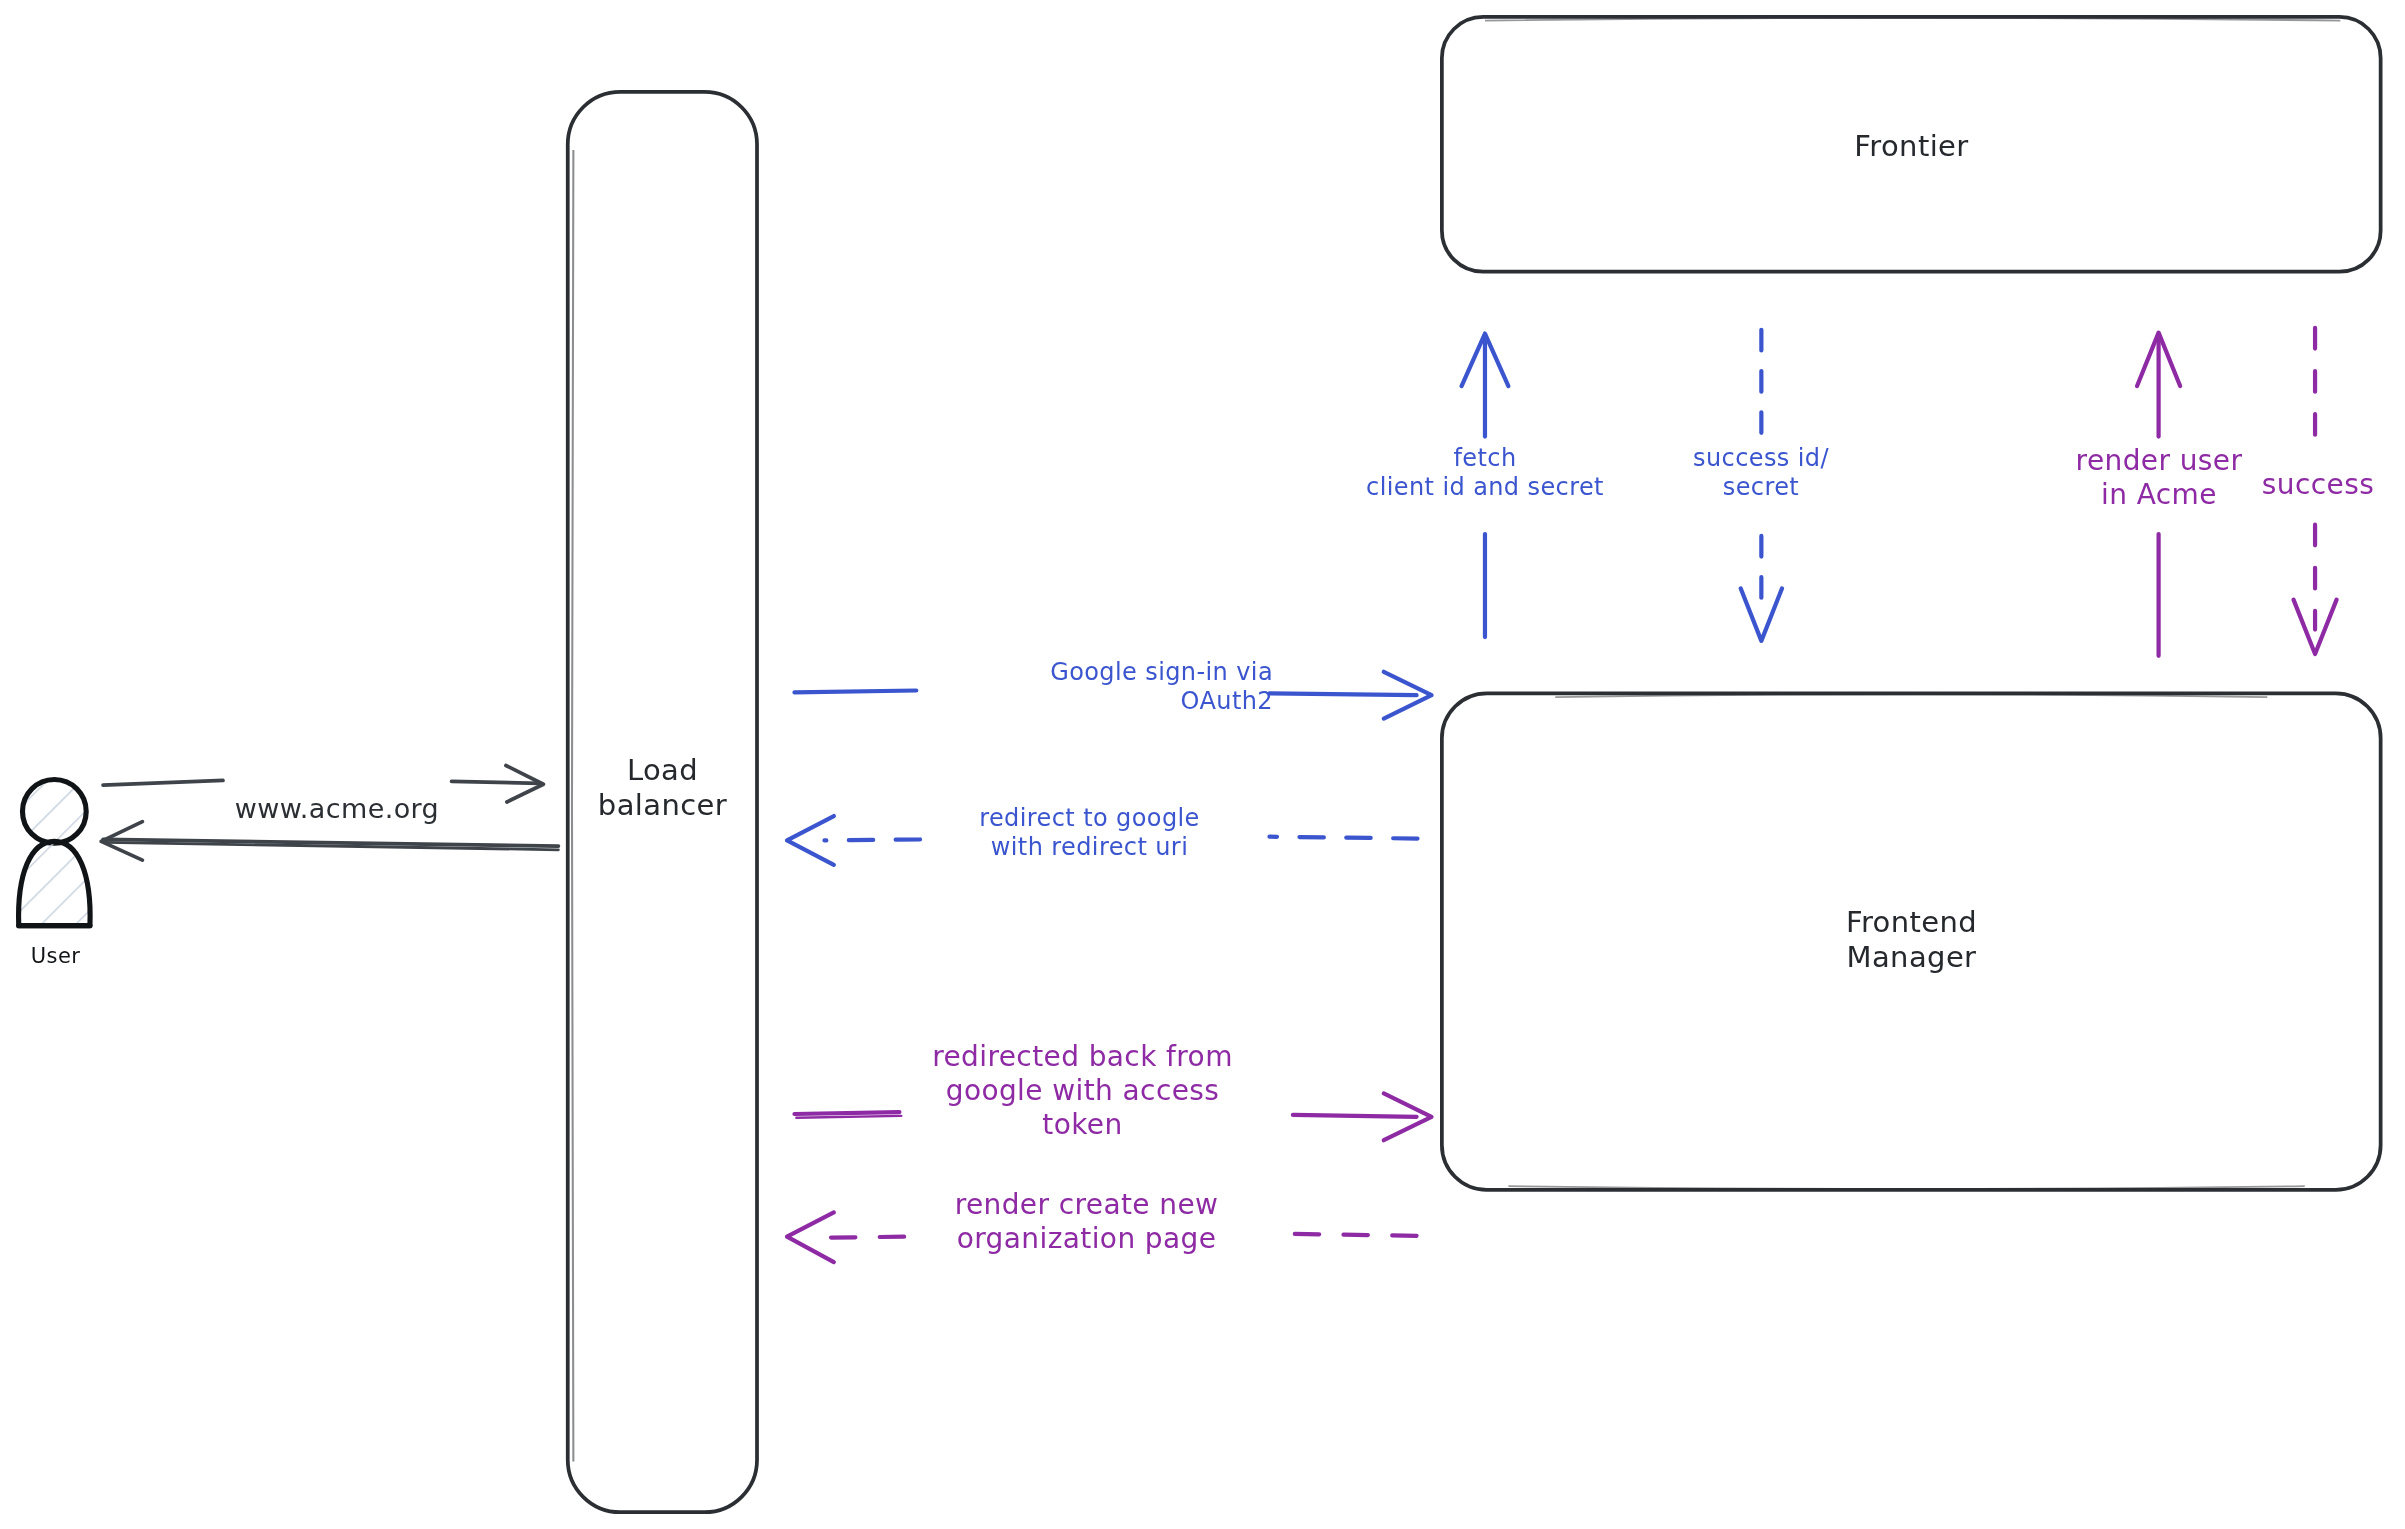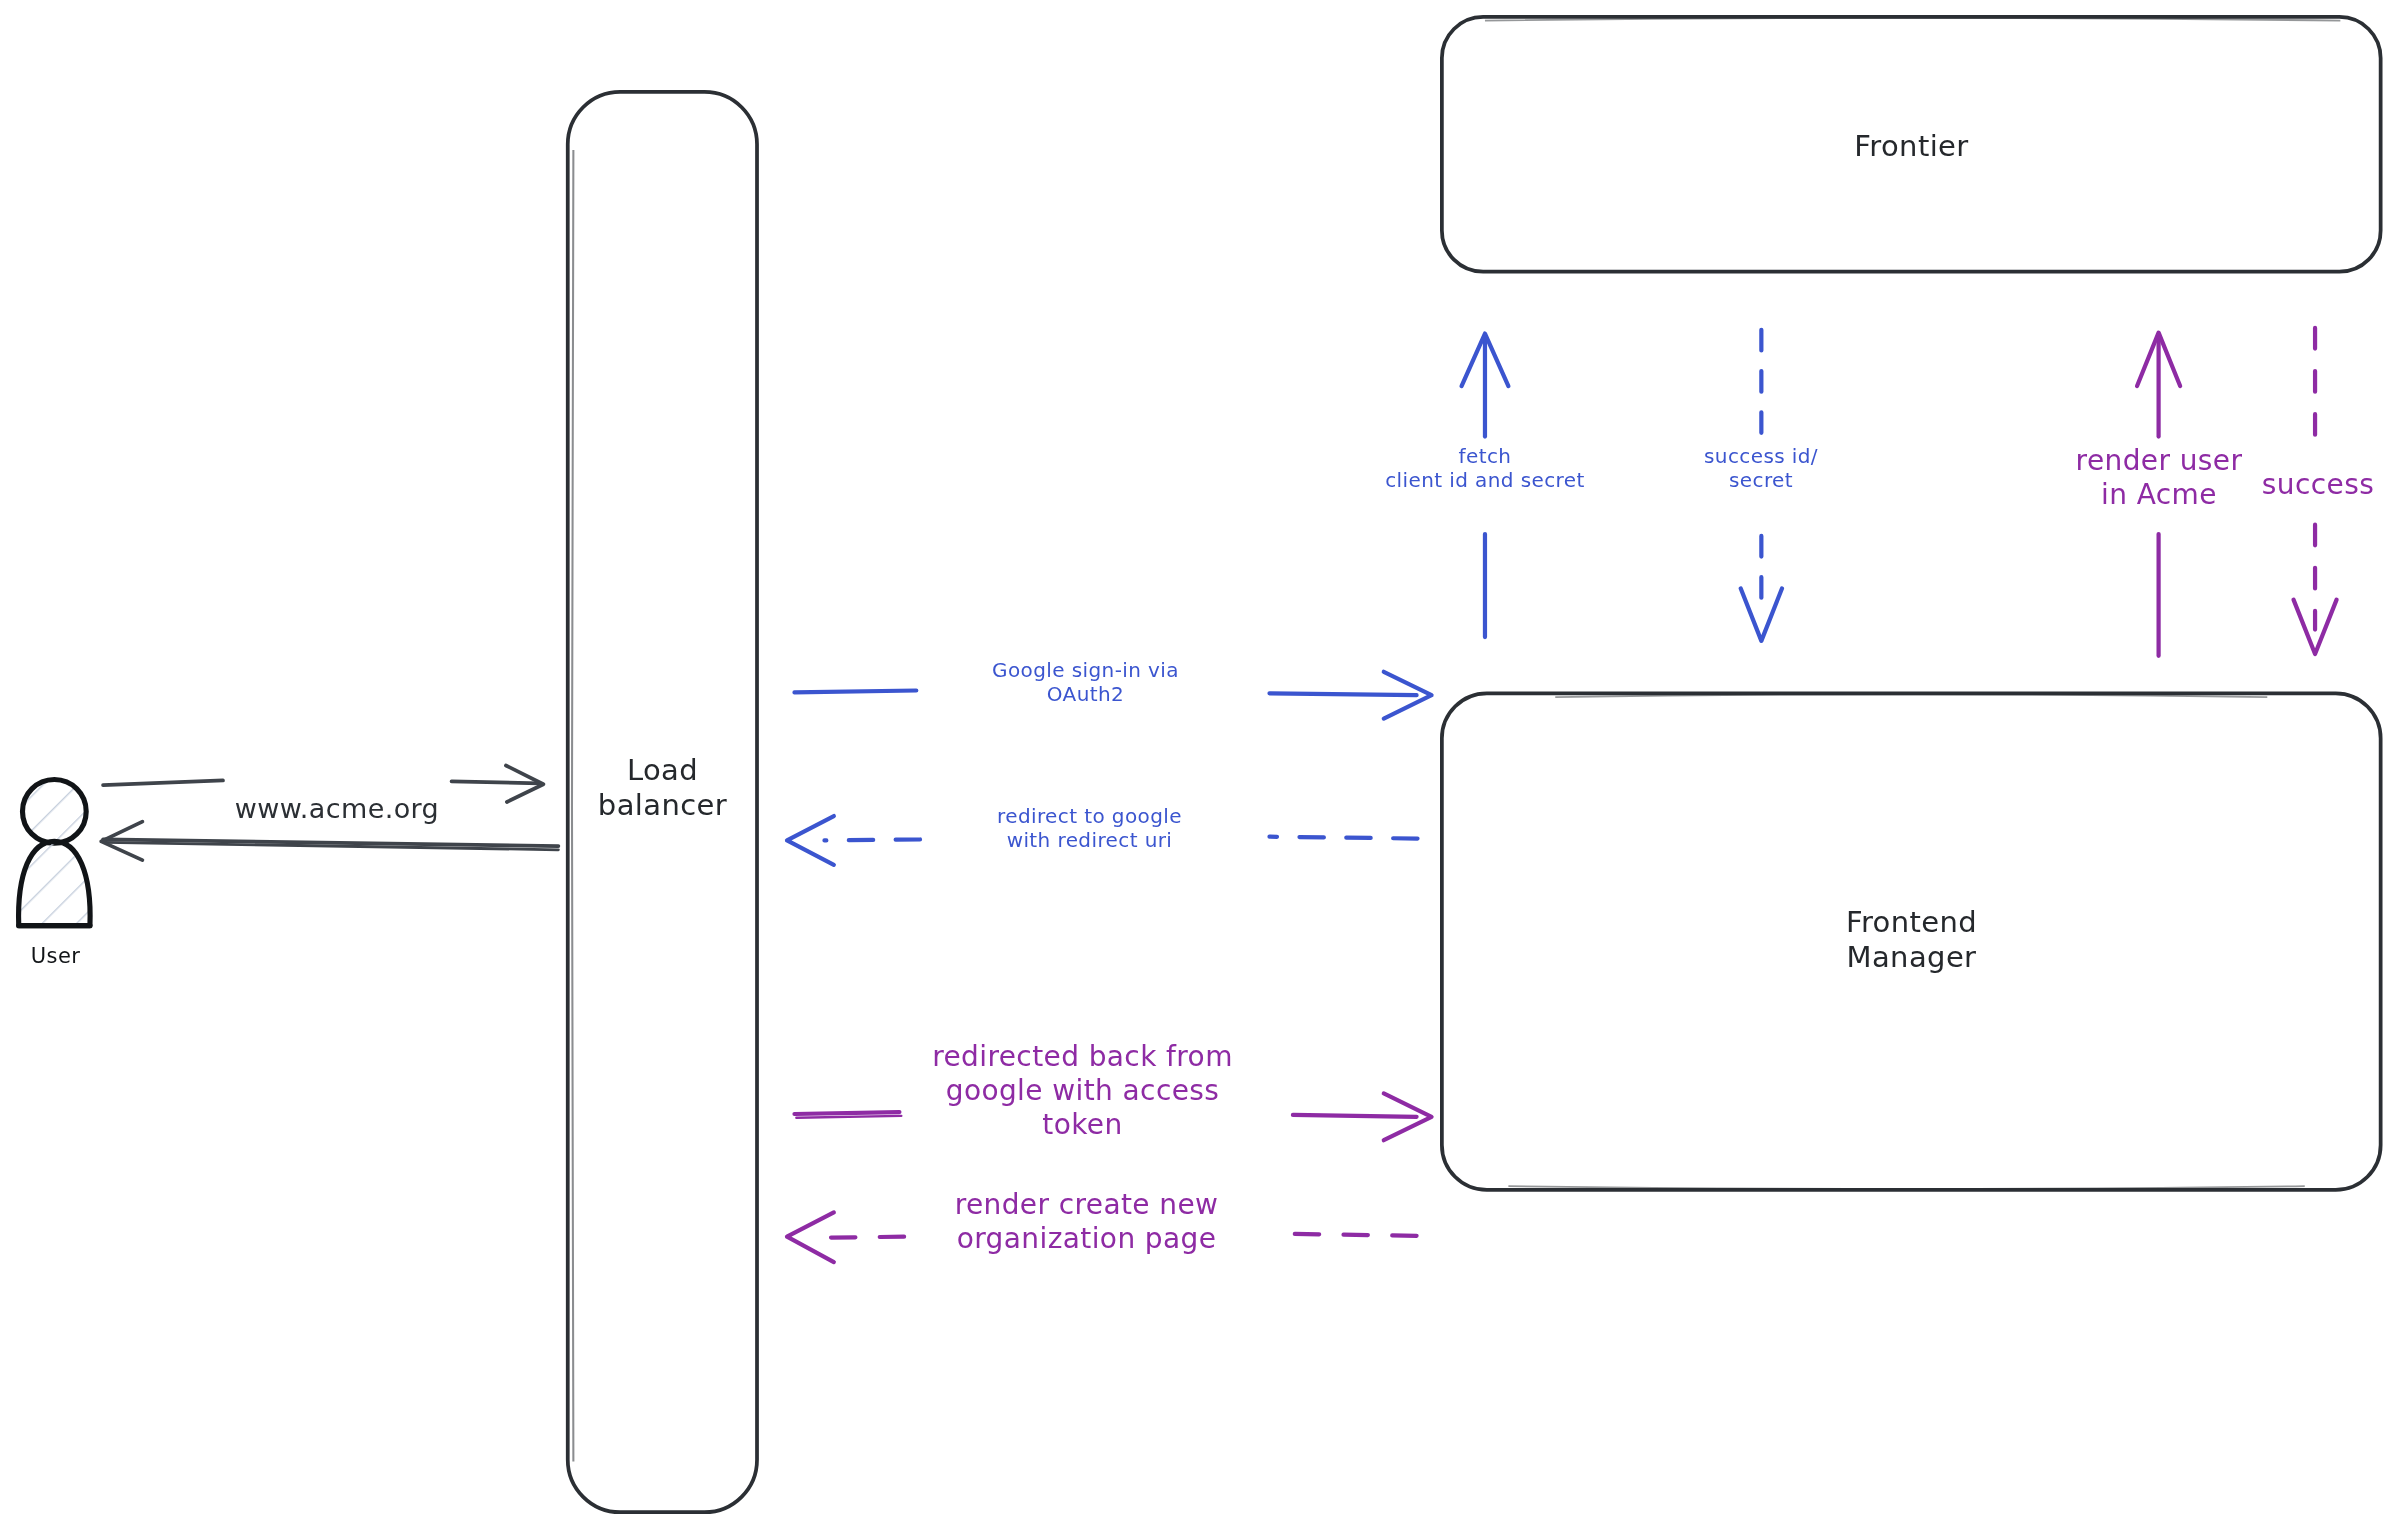--- a/index.html
+++ b/index.html
@@ -34,21 +34,21 @@
     color: #25282c;
     font-size: 29px;
     font-weight: 400;
   }
   .actor-label {
     color: #111417;
     font-size: 21px;
   }
   .edge-label-blue {
     color: #3b55cf;
-    font-size: 20px;
+    font-size: 24px;
   }
   .edge-label-purple {
     color: #8e2ba4;
     font-size: 28px;
   }
   .edge-label-dark {
     color: #2b2f34;
     font-size: 27px;
   }
 </style>
@@ -161,21 +161,21 @@
   <div class="lbl edge-label-dark" style="left:187px; top:768px; width:300px;margin-top:25px;">www.acme.org</div>
 
   <div class="lbl edge-label-blue" style="left:1288px; top:444px; width:394px;"><span>fetch</span><br><span>client id and secret</span></div>
 
   <div class="lbl edge-label-blue" style="left:1672px; top:444px; width:178px;"><span>success id/</span><br><span>secret</span></div>
 
   <div class="lbl edge-label-purple" style="left:2024px; top:444px; width:270px;"><span>render user</span><br><span>in Acme</span></div>
 
   <div class="lbl edge-label-purple" style="left:2230px; top:468px; width:176px; text-align:center;">success</div>
 
-  <div class="lbl edge-label-blue" style="left:898px; top:658px; width:375px;"><span>Google sign-in via</span><br><span>OAuth2</span></div>
+  <div class="lbl edge-label-blue" style="left:898px; top:658px; width:375px;text-align:right;"><span>Google sign-in via</span><br><span>OAuth2</span></div>
 
   <div class="lbl edge-label-blue" style="left:907px; top:804px; width:365px;"><span>redirect to google</span><br><span>with redirect uri</span></div>
 
   <div class="lbl edge-label-purple" style="left:881px; top:1040px; width:403px;"><span>redirected back from</span><br><span>google with access</span><br><span>token</span></div>
 
   <div class="lbl edge-label-purple" style="left:899px; top:1188px; width:375px;"><span>render create new</span><br><span>organization page</span></div>
 
 </div>
 
 

